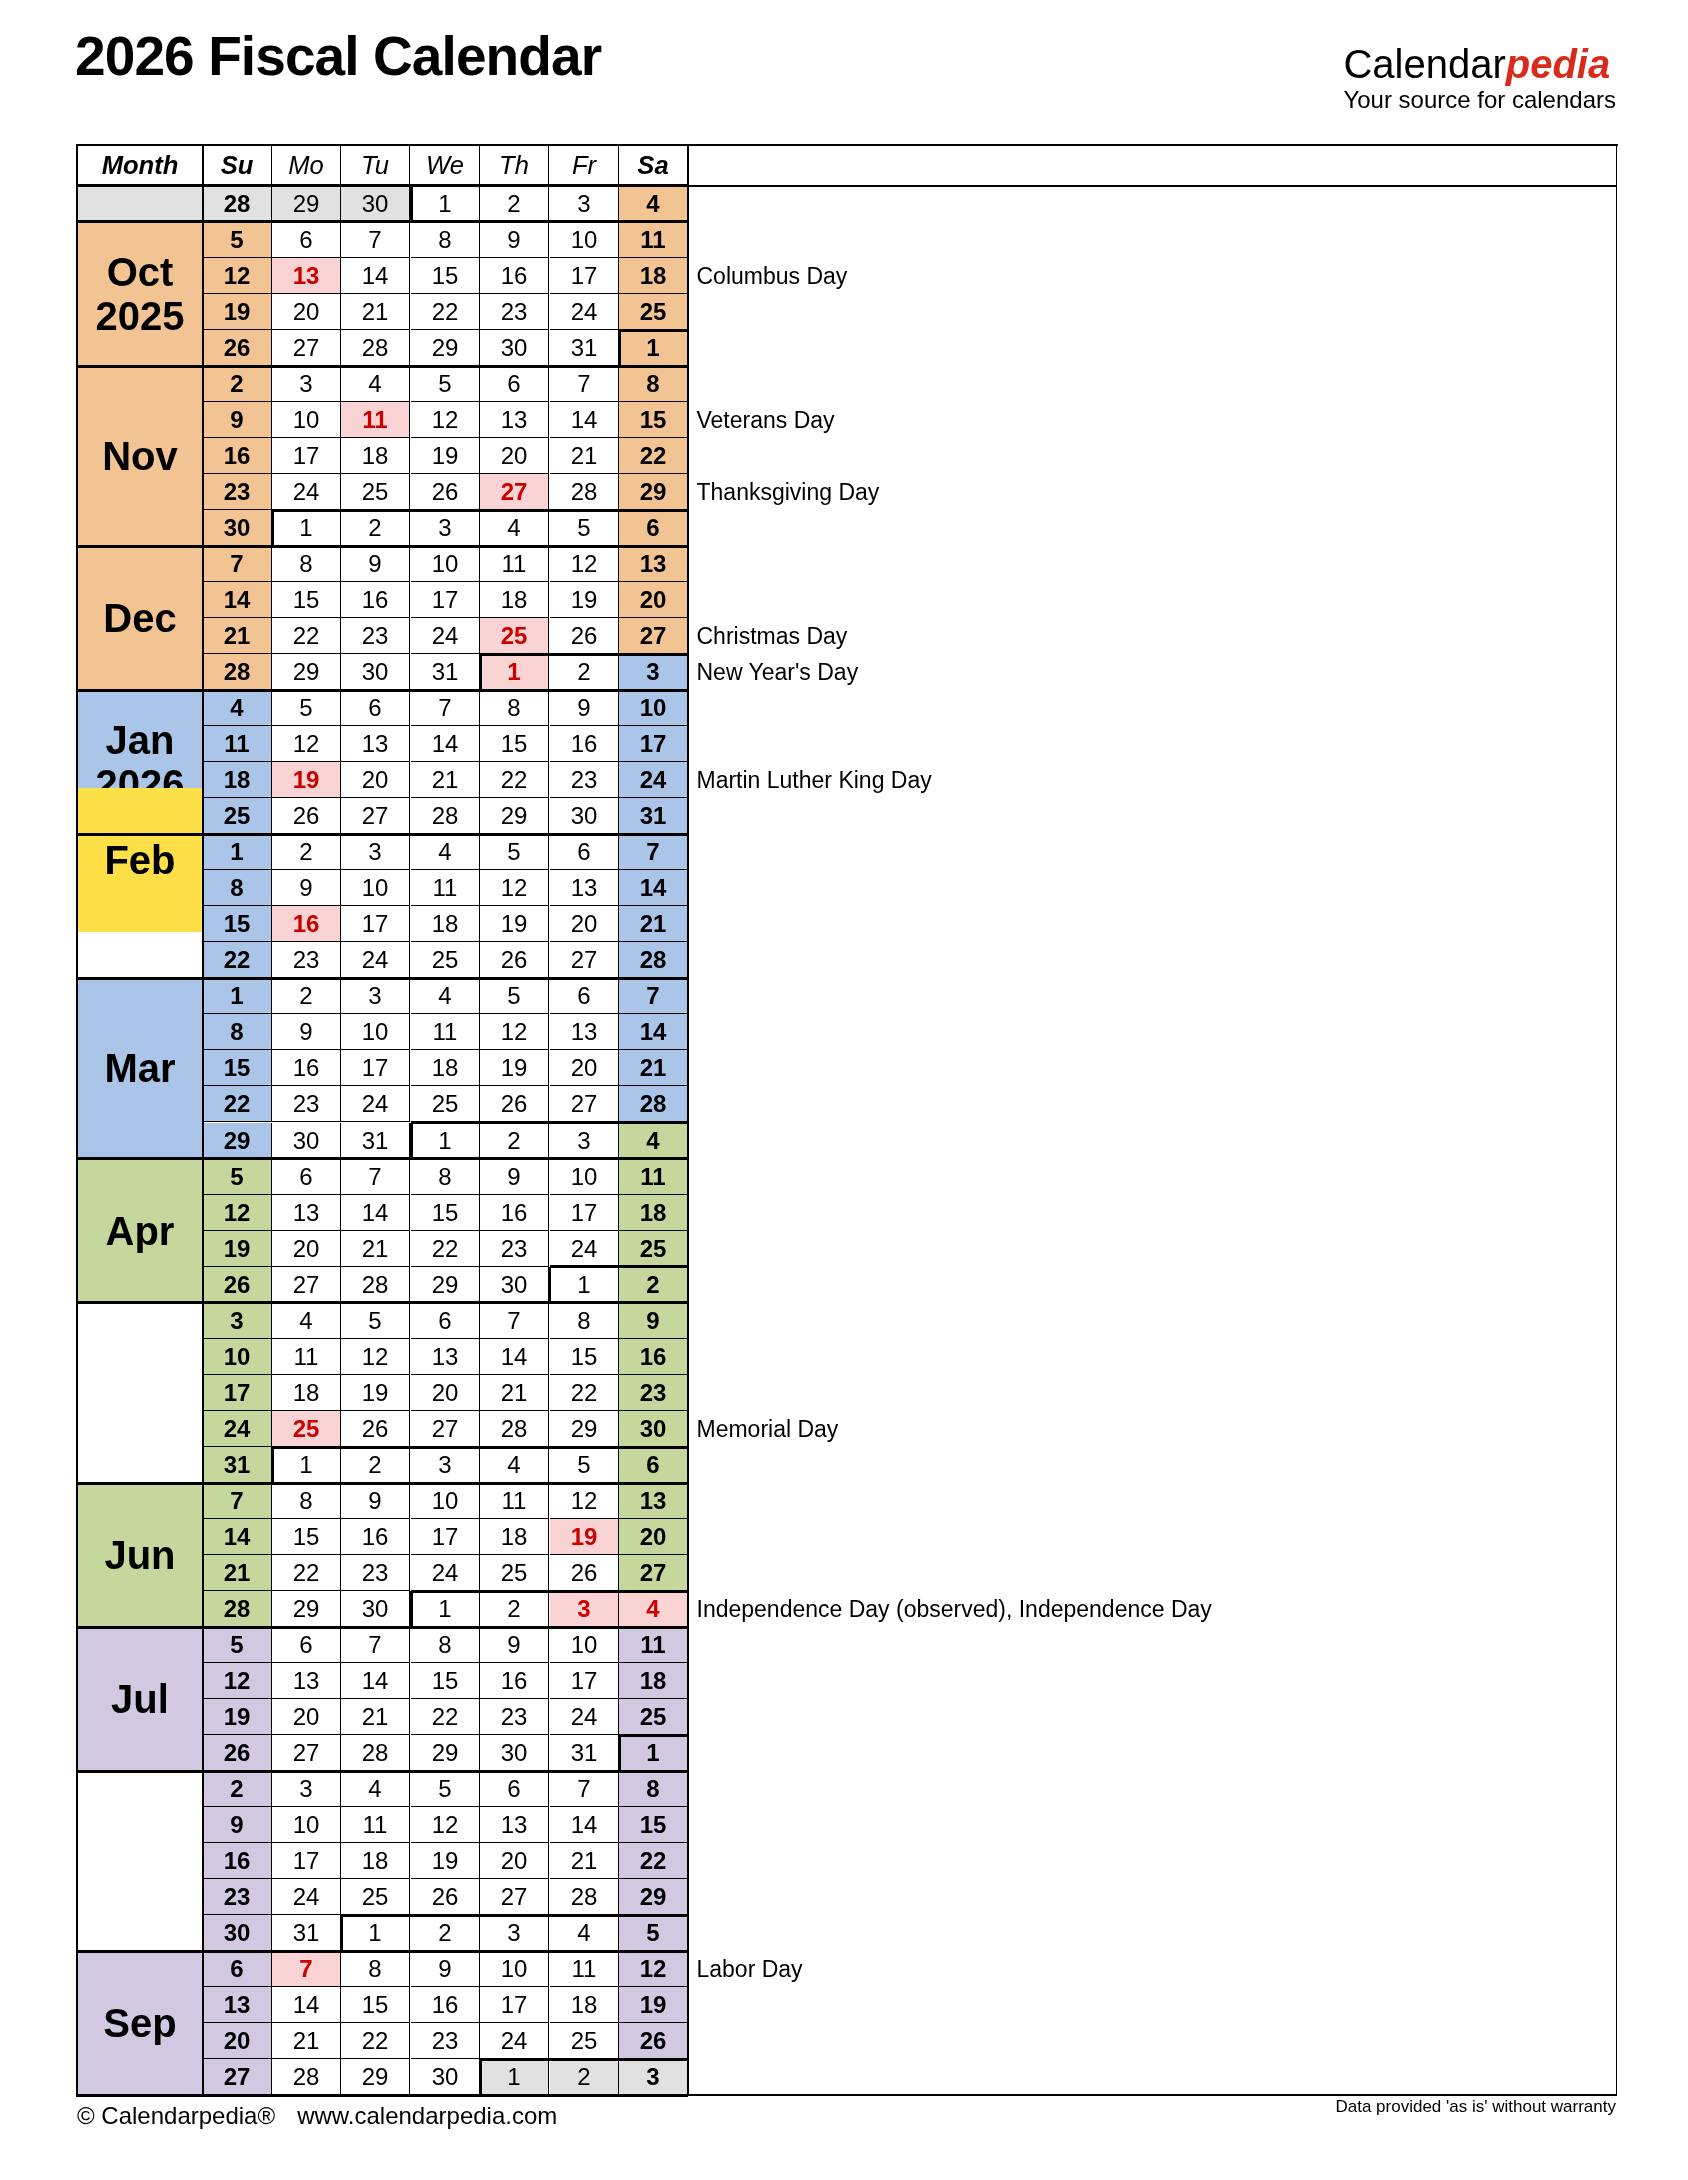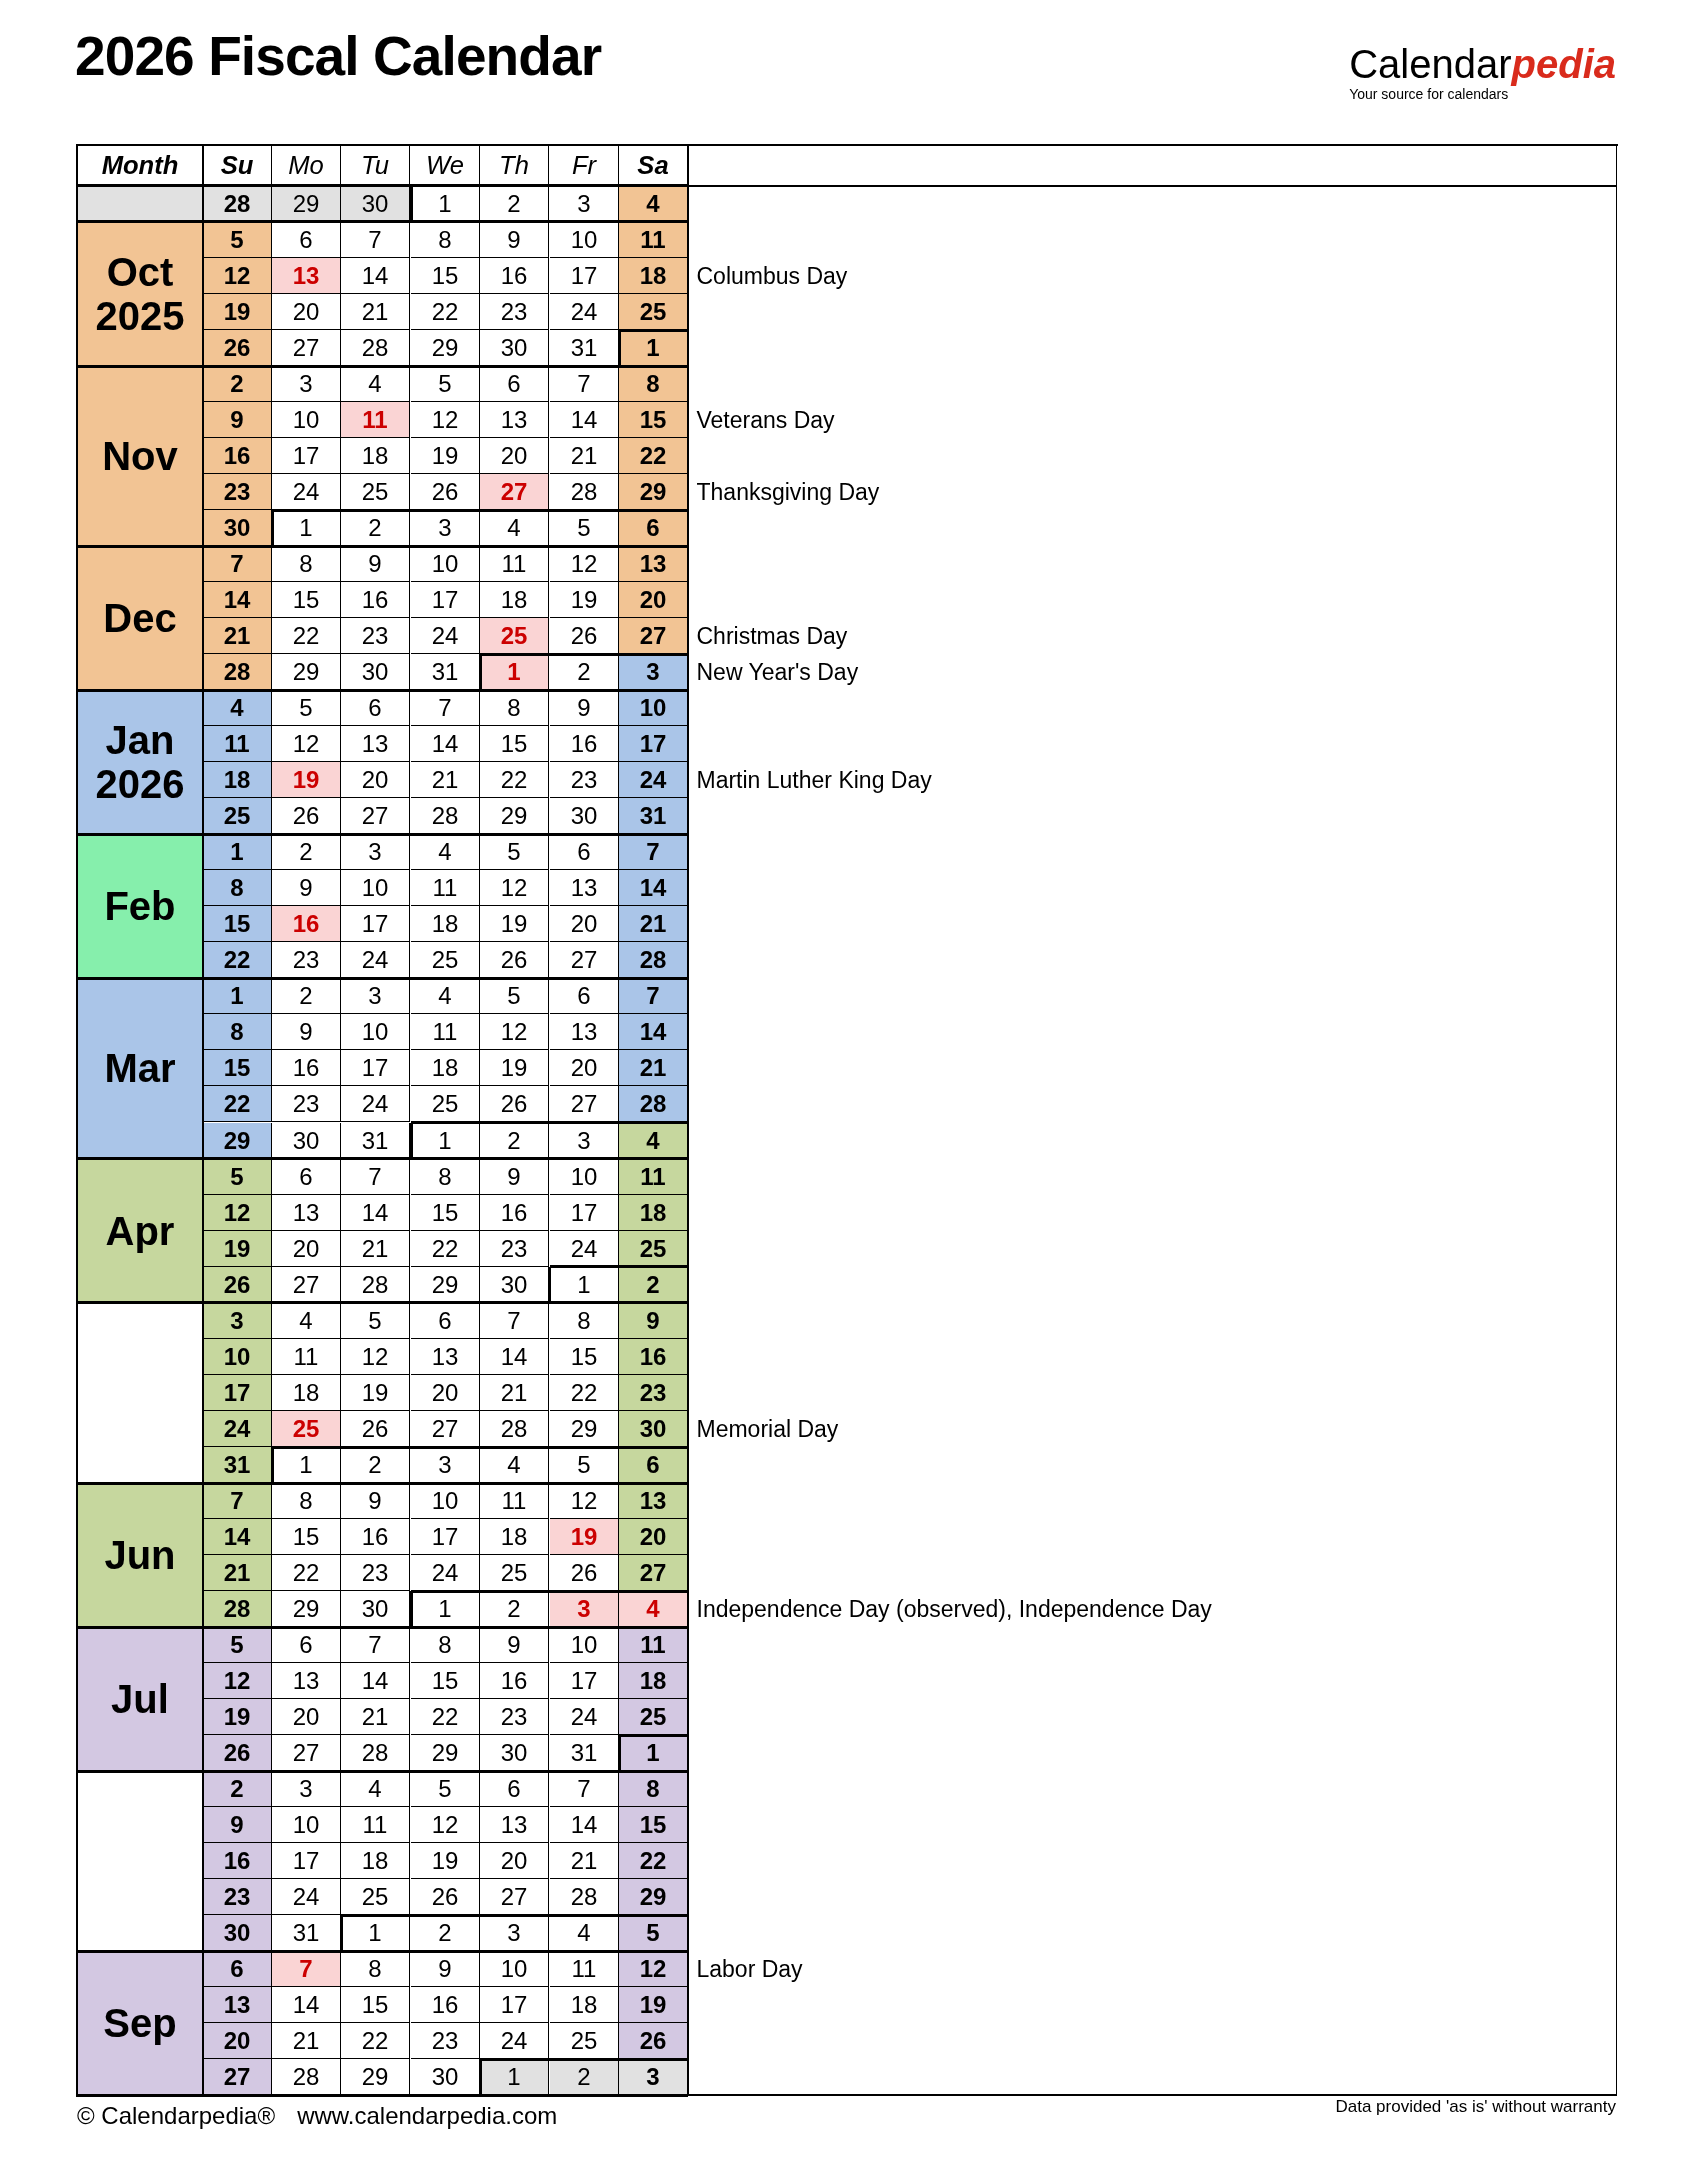--- a/index.html
+++ b/index.html
@@ -3,21 +3,21 @@
 <meta charset="utf-8">
 <style>
   html,body{margin:0;padding:0;background:#fff;}
   body{width:1688px;height:2181px;position:relative;overflow:hidden;
        font-family:"Liberation Sans","DejaVu Sans",sans-serif;color:#000;}
   .abs{position:absolute;box-sizing:border-box;}
   #page-title{left:75px;top:24px;font-size:55px;font-weight:700;letter-spacing:-0.9px;}
   #logo{right:72px;top:44px;text-align:left;}
   #brand{font-size:40px;line-height:40px;}
   #brand .accent{font-weight:700;font-style:italic;}
-  #tagline{font-size:14px;margin-top:1.7px;}
+  #tagline{font-size:24px;margin-top:1.7px;}
   .hdr-cell{display:flex;align-items:center;justify-content:center;
             font-size:25.6px;background:#fff;font-style:italic;}
   .bold{font-weight:700;}
   .day-cell{display:flex;align-items:center;justify-content:center;
             font-size:24px;border-right:1.3px solid #000;border-bottom:1.3px solid #000;}
   .month-label{display:flex;flex-direction:column;align-items:center;justify-content:center;
                font-size:40px;font-weight:700;line-height:44px;}
   .note-label{display:flex;align-items:center;font-size:23px;padding-left:8.5px;}
   .line{background:#000;}
   #footer-left{left:77px;top:2102px;font-size:24px;}
@@ -191,21 +191,21 @@
     <div class="abs day-cell" style="left: 550px; top: 762px; width: 69px; height: 36px; background: rgb(255, 255, 255);">23</div>
     <div class="abs day-cell bold" style="left: 619px; top: 762px; width: 69px; height: 36px; background: rgb(170, 197, 232);">24</div>
     <div class="abs note-label" style="left: 688px; top: 762px; width: 925px; height: 36px;">Martin Luther King Day</div>
     <div class="abs day-cell bold" style="left: 203px; top: 798px; width: 69px; height: 36px; background: rgb(170, 197, 232);">25</div>
     <div class="abs day-cell" style="left: 272px; top: 798px; width: 69px; height: 36px; background: rgb(255, 255, 255);">26</div>
     <div class="abs day-cell" style="left: 341px; top: 798px; width: 69px; height: 36px; background: rgb(255, 255, 255);">27</div>
     <div class="abs day-cell" style="left: 411px; top: 798px; width: 69px; height: 36px; background: rgb(255, 255, 255);">28</div>
     <div class="abs day-cell" style="left: 480px; top: 798px; width: 69px; height: 36px; background: rgb(255, 255, 255);">29</div>
     <div class="abs day-cell" style="left: 550px; top: 798px; width: 69px; height: 36px; background: rgb(255, 255, 255);">30</div>
     <div class="abs day-cell bold" style="left: 619px; top: 798px; width: 69px; height: 36px; background: rgb(170, 197, 232);">31</div>
-    <div class="abs month-label" style="left: 77px; top: 834px; width: 126px; height: 144px; background: #86efac;">
+    <div class="abs month-label" style="left: 77px; top: 788px; width: 126px; height: 144px; background: #fde047;">
       <div>Feb</div>
     </div>
     <div class="abs day-cell bold" style="left: 203px; top: 834px; width: 69px; height: 36px; background: rgb(170, 197, 232);">1</div>
     <div class="abs day-cell" style="left: 272px; top: 834px; width: 69px; height: 36px; background: rgb(255, 255, 255);">2</div>
     <div class="abs day-cell" style="left: 341px; top: 834px; width: 69px; height: 36px; background: rgb(255, 255, 255);">3</div>
     <div class="abs day-cell" style="left: 411px; top: 834px; width: 69px; height: 36px; background: rgb(255, 255, 255);">4</div>
     <div class="abs day-cell" style="left: 480px; top: 834px; width: 69px; height: 36px; background: rgb(255, 255, 255);">5</div>
     <div class="abs day-cell" style="left: 550px; top: 834px; width: 69px; height: 36px; background: rgb(255, 255, 255);">6</div>
     <div class="abs day-cell bold" style="left: 619px; top: 834px; width: 69px; height: 36px; background: rgb(170, 197, 232);">7</div>
     <div class="abs day-cell bold" style="left: 203px; top: 870px; width: 69px; height: 36px; background: rgb(170, 197, 232);">8</div>

